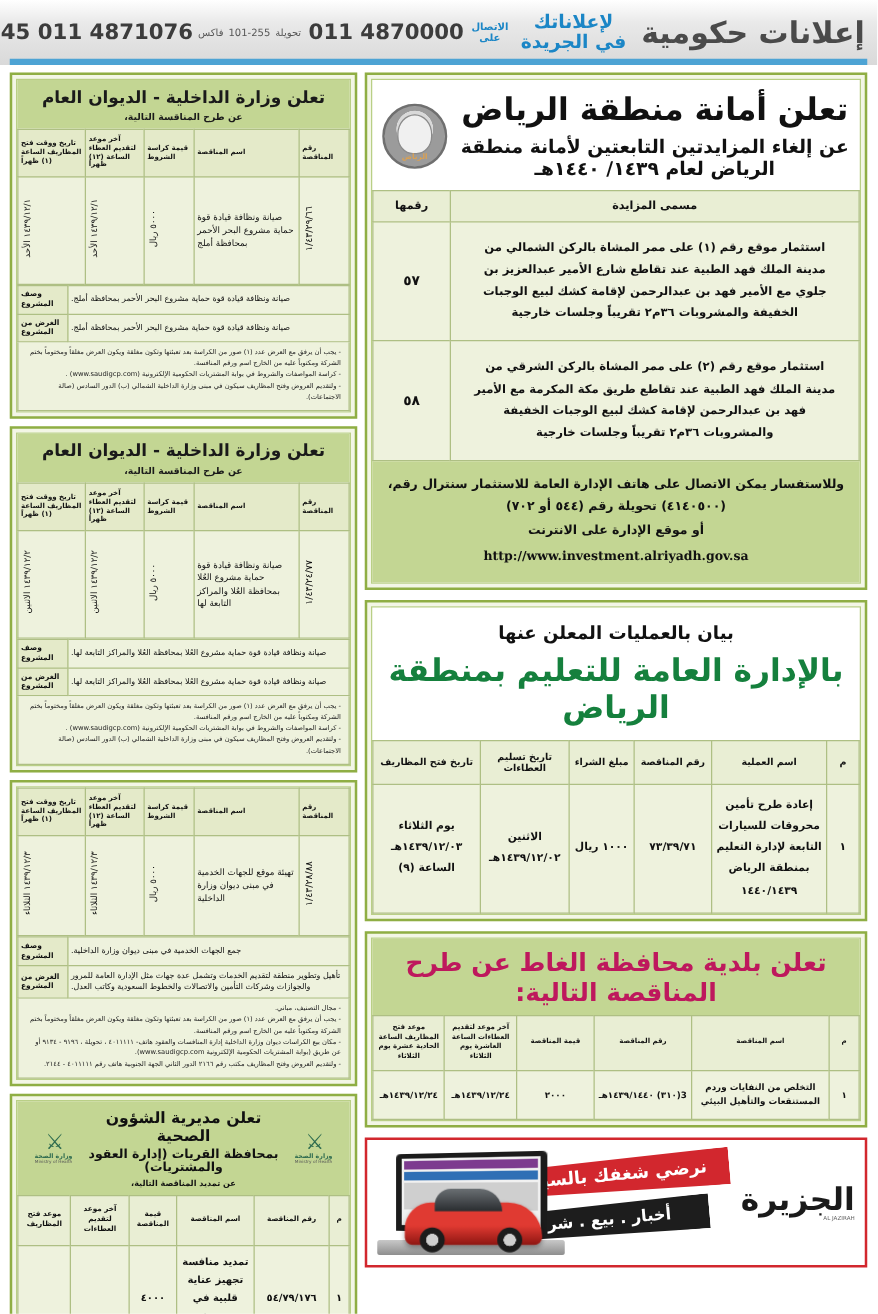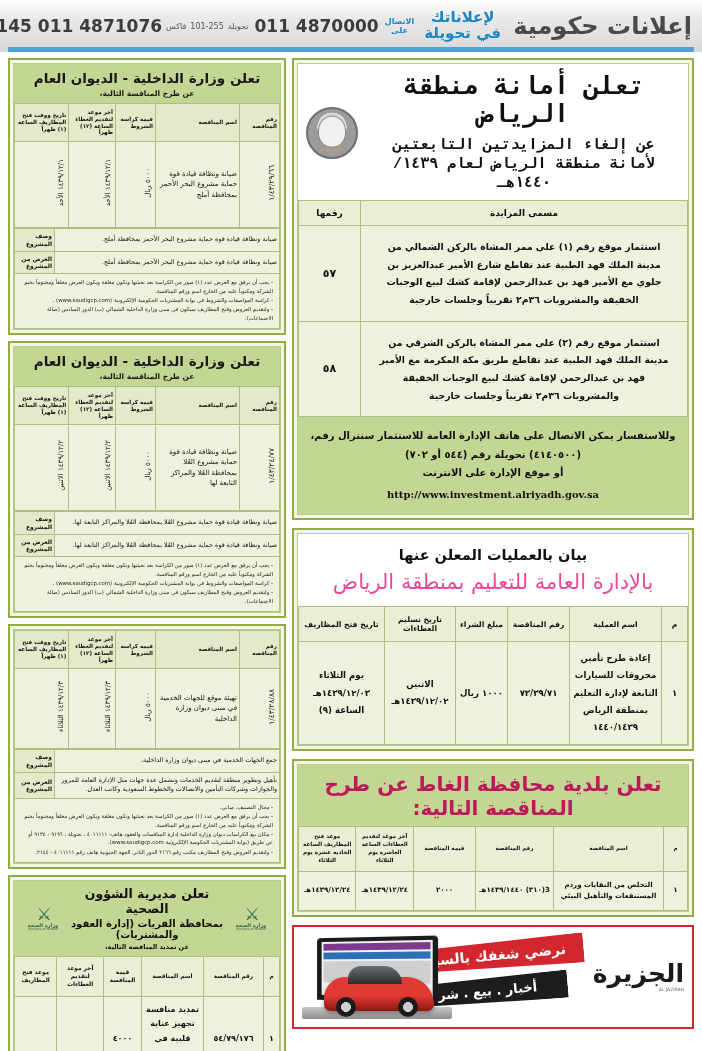--- a/index.html
+++ b/index.html
@@ -58,42 +58,42 @@
 
   .bx-head{
     background:#c3d693; text-align:center; padding:6px 4px 5px 4px;
   }
   .bx-title{ font-weight:bold; color:#1a1a1a;}
   .bx-sub{ font-weight:bold; color:#1a1a1a;}
 
   
   table.t{ width:100%; border-collapse:collapse; background:#eef2dd;}
   table.t th, table.t td{
-    border:1px solid #aebf84; text-align:right; vertical-align:middle;
+    border:1px solid #aebf84; text-align:left; vertical-align:middle;
     color:#111; padding:3px 2px;
   }
   table.t th{ background:#e4eac9; font-weight:bold;}
   .vert{ writing-mode:vertical-rl; transform:rotate(180deg); white-space:nowrap; display:inline-block;}
   .notes{
     background:#eef2dd; padding:4px 6px 5px 6px; font-size:5.4px; line-height:1.55;
     color:#222; text-align:right; border:1px solid #aebf84; border-top:none;
   }
   .notes div{ margin-bottom:1px;}
 
   
   .r-title{ font-size:13.5px;}
   .r-sub{ font-size:7.5px; margin-top:3px; font-weight:bold;}
   .r-table th{ font-size:5.6px; line-height:1.25; height:38px;}
   .r-table td{ font-size:7px; line-height:1.5;}
   .r-table td.num{ font-size:7.5px;}
   .r-desc th{ font-size:6px; width:40px; line-height:1.3;}
   .r-desc td{ font-size:6.4px; line-height:1.5; padding:4px 5px;}
 
   
-  .riy-head{ display:flex; align-items:center; justify-content:center; gap:10px; padding:10px 8px 8px;font-family:Liberation Mono, monospace;}
+  .riy-head{ display:flex; align-items:center; justify-content:center; gap:10px; padding:10px 8px 8px;}
   .riy-txt{ text-align:center;}
   .riy-title{ font-size:25px; font-weight:bold; color:#111; line-height:1.1;}
   .riy-sub{ font-size:15px; font-weight:bold; color:#111; margin-top:6px;}
   .seal{
     width:52px; height:52px; border-radius:50%;
     background:radial-gradient(circle at 50% 38%,#d9d9d9 0 38%,#9b9b9b 39% 100%);
     border:2px solid #6f6f6f; position:relative; flex:none;
   }
   .seal:after{
     content:""; position:absolute; left:50%; top:50%; transform:translate(-50%,-55%);
@@ -111,21 +111,21 @@
   table.riy-t td.no{ font-size:11px; text-align:center; width:62px; font-weight:bold;}
   .riy-foot{
     background:#c3d693; text-align:center; padding:10px 6px 10px;
     font-size:10px; font-weight:bold; line-height:1.85; color:#111;
   }
   .riy-url{ direction:ltr; font-family:"DejaVu Serif","Liberation Serif",serif; font-size:10px; margin-top:3px;}
 
   
   .edu-head{ text-align:center; padding:13px 8px 12px;}
   .edu-l1{ font-size:14.5px; font-weight:bold; color:#111;}
-  .edu-l2{ font-size:21px; font-weight:normal; color:#ec4899; margin-top:7px;}
+  .edu-l2{ font-size:25px; font-weight:bold; color:#15803d; margin-top:7px;}
   table.edu-t{ width:100%; border-collapse:collapse; background:#eef2dd;}
   table.edu-t th, table.edu-t td{ border:1px solid #aebf84; color:#111; text-align:center; vertical-align:middle;}
   table.edu-t th{ background:#e9eed4; font-size:7.6px; font-weight:bold; padding:8px 2px;margin-top:37px;}
   table.edu-t td{ font-size:8.6px; line-height:2; padding:8px 3px; font-weight:bold;}
 
   
   .ghat-head{ background:#c3d693; text-align:center; padding:7px 6px 6px;}
   .ghat-title{ font-size:20px; font-weight:bold; color:#be185d;}
   table.ghat-t{ width:100%; border-collapse:collapse; background:#eef2dd;}
   table.ghat-t th, table.ghat-t td{ border:1px solid #aebf84; color:#111; text-align:center; vertical-align:middle;}
@@ -195,21 +195,21 @@
   .ad-logo .jz{ font-size:25px; font-weight:bold; color:#1a1a1a; line-height:1;}
   .ad-logo .jzs{ font-size:4.5px; color:#666; direction:ltr; margin-top:1px;}
 </style>
 </head>
 <body>
 
 <div class="topbar">
   <div class="tb-gov">إعلانات حكومية</div>
   <div class="tb-ads">
     <div>لإعلاناتك</div>
-    <div>في تحويلة</div>
+    <div>في الجريدة</div>
   </div>
   <div class="tb-call">
     <div>الاتصال</div>
     <div>على</div>
   </div>
   <div class="tb-num">011 4870000</div>
   <div class="tb-sm-ar">تحويلة</div>
   <div class="tb-sm">101-255</div>
   <div class="tb-sm-ar">فاكس</div>
   <div class="tb-num">011 4871076</div>

